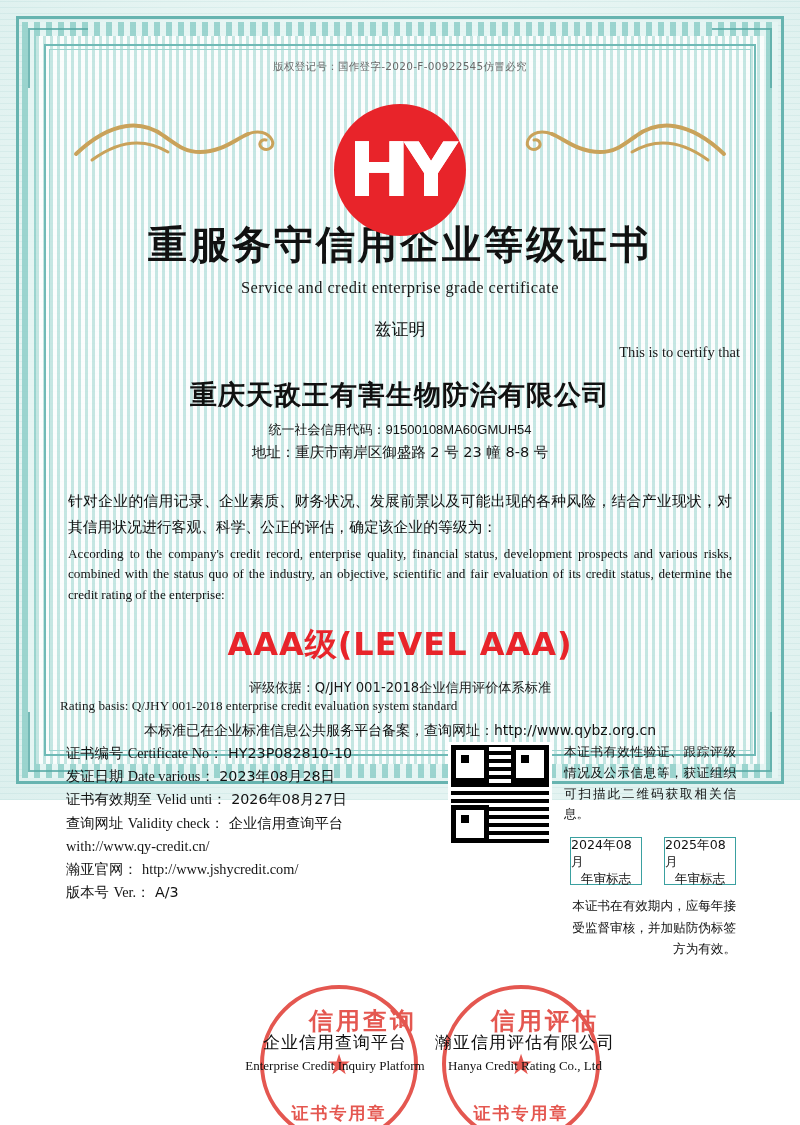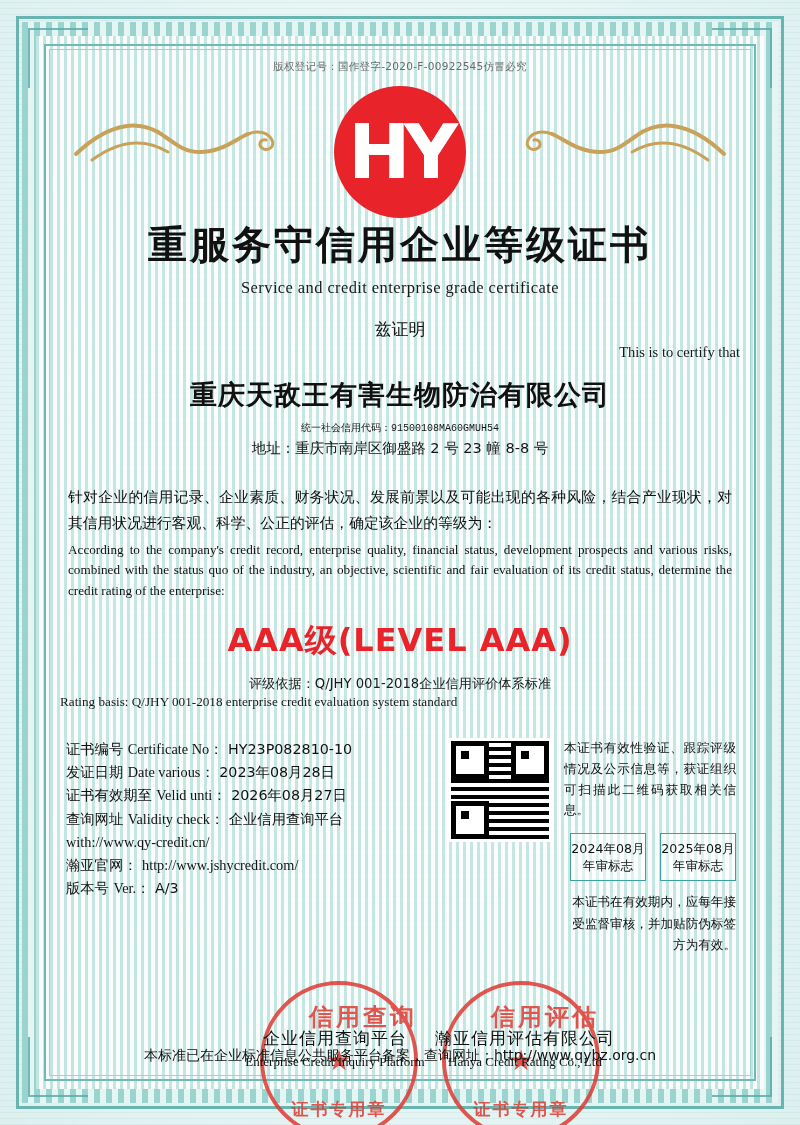--- a/index.html
+++ b/index.html
@@ -4,21 +4,21 @@
 <style>
   html,body{margin:0;padding:0;}
   body{
     width:800px;height:1125px;
     background:#ffffff;
     font-family:"Liberation Serif",serif;
     overflow:hidden;
   }
   .page{
     position:relative;
-    width:800px;height:1125px;
+    width:800px;height:800px;
     box-sizing:border-box;
     background:
       repeating-linear-gradient(0deg, rgba(120,185,185,0.12) 0px, rgba(120,185,185,0.12) 1px, rgba(255,255,255,0) 1px, rgba(255,255,255,0) 6px),
       radial-gradient(ellipse at 50% 45%, #f3fbfa 0%, #e9f6f4 55%, #ddf0ee 100%);
   }
   
   .frame-outer{
     position:absolute;left:16px;top:16px;right:16px;bottom:16px;
     border:3px solid #67b4b0;
     box-sizing:border-box;
@@ -68,21 +68,21 @@
     position:relative;
     height:132px;
     margin-top:6px;
   }
   .flourish{
     position:absolute;top:34px;width:230px;height:60px;
   }
   .flourish.left{left:12px;}
   .flourish.right{right:12px;transform:scaleX(-1);}
   .logo{
-    position:absolute;left:50%;top:6px;transform:translateX(-50%);
+    position:absolute;left:50%;top:24px;transform:translateX(-50%);
     width:132px;height:132px;border-radius:50%;
     background:#e8242a;
     display:flex;align-items:center;justify-content:center;
   }
   .logo .hy{
     color:#fff;font-size:74px;font-weight:bold;letter-spacing:-6px;
     font-family:"DejaVu Sans",sans-serif;
     line-height:1;
     text-shadow:0 0 0 #fff;
   }
@@ -115,22 +115,22 @@
   .company{
     text-align:center;
     font-size:27px;
     font-weight:bold;
     color:#111;
     margin-top:16px;
     letter-spacing:1px;
     font-family:"DejaVu Sans",sans-serif;
   }
   .meta{
-    text-align:center;font-size:10px;color:#151515;margin-top:8px;
-    font-family:Liberation Mono, monospace;
+    text-align:center;font-size:13px;color:#151515;margin-top:8px;
+    font-family:Liberation Sans, sans-serif;
   }
   .meta2{
     text-align:center;font-size:14.5px;color:#151515;margin-top:4px;
     font-family:"DejaVu Sans",sans-serif;
   }
 
   .para{
     margin-top:26px;
     padding:0 8px;
     color:#111;
@@ -207,21 +207,21 @@
   .qr-eye.tr{right:0;top:0;}
   .qr-eye.bl{left:0;bottom:0;}
 
   .qr-note{
     font-size:12.6px;line-height:1.65;color:#111;
     font-family:"DejaVu Sans",sans-serif;
     text-align:justify;
   }
 
   .stamps-row{
-    display:flex;gap:14px;margin-top:12px;padding-left:6px;
+    display:flex;gap:22px;margin-top:12px;padding-left:6px;
   }
   .stamp-box{
     flex:1;
     border:1px solid #3aa0a0;
     height:46px;
     display:flex;flex-direction:column;align-items:center;justify-content:center;
     font-size:12.6px;color:#111;
     font-family:"DejaVu Sans",sans-serif;
     background:rgba(255,255,255,.45);
   }

